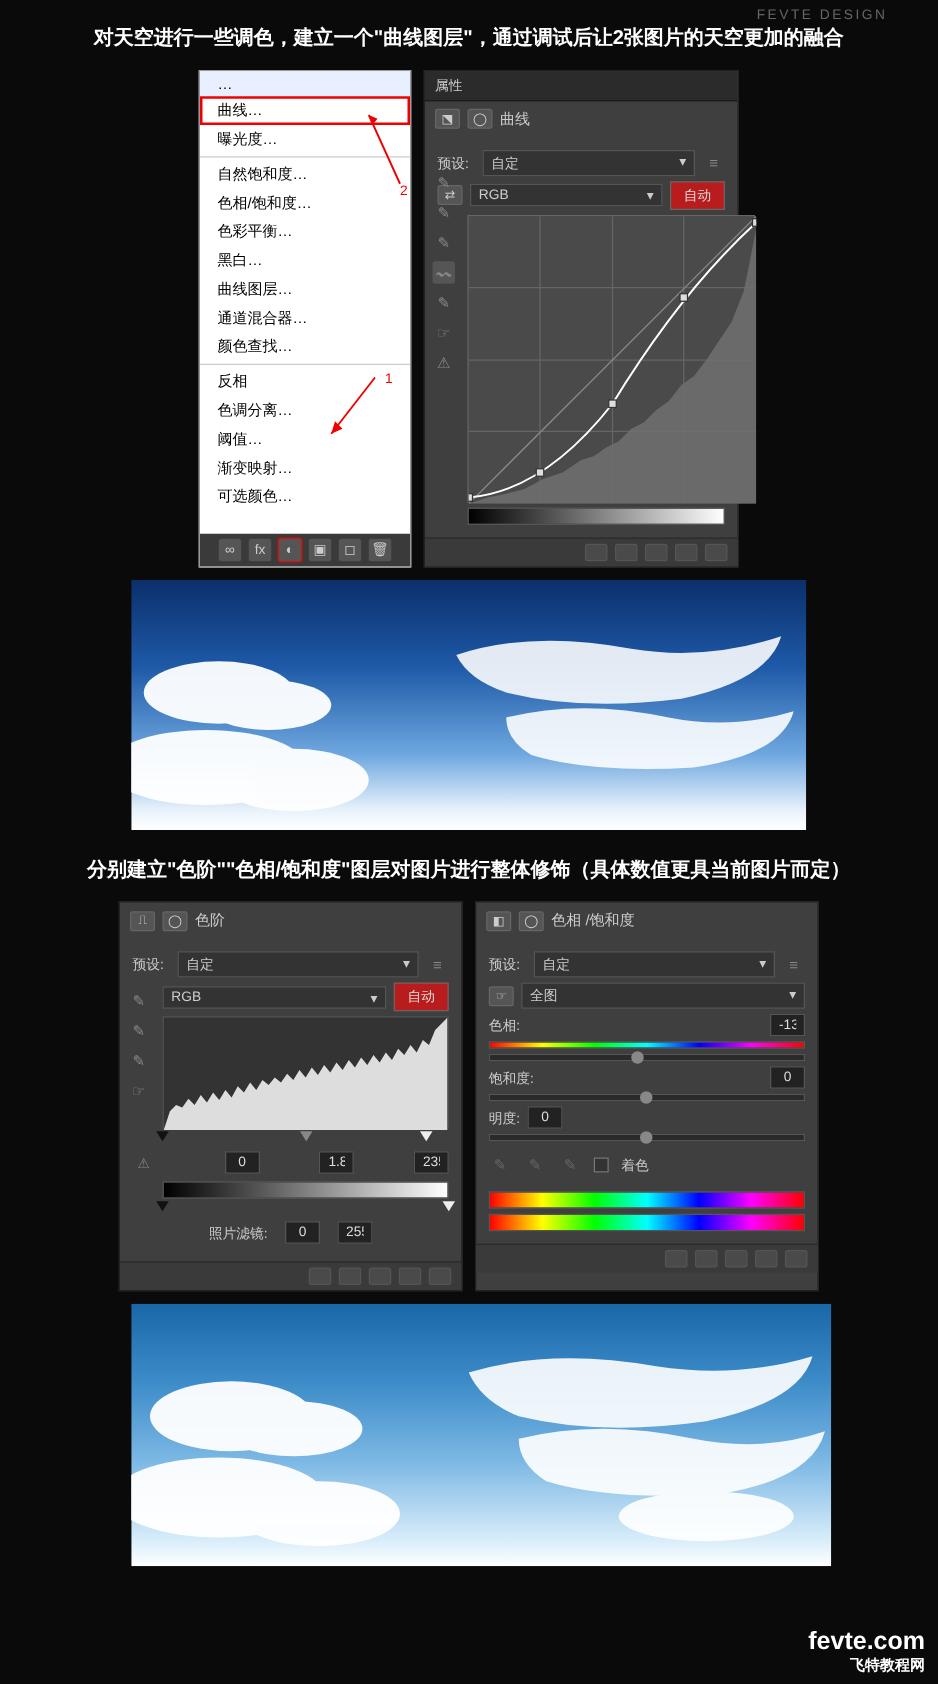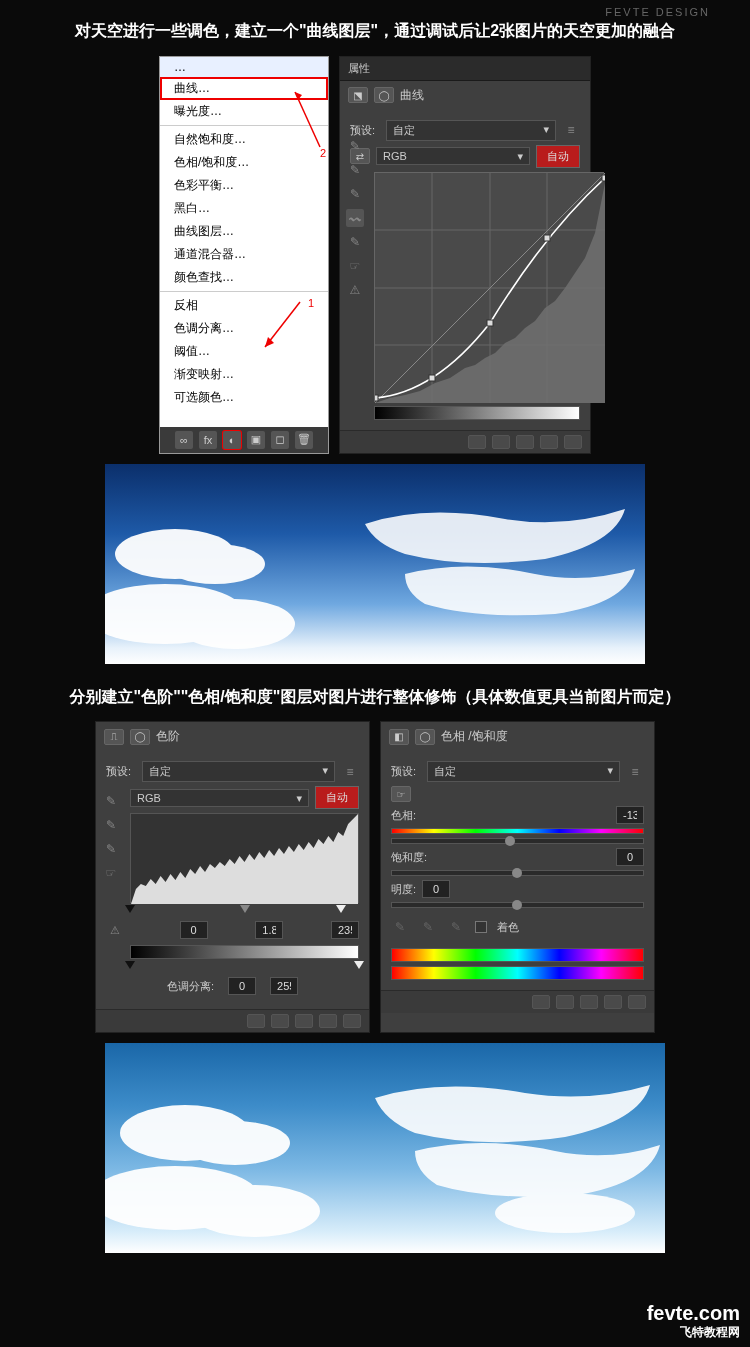--- a/index.html
+++ b/index.html
@@ -225,21 +225,21 @@
         <input class="num-box" value="0" style="">
         <input class="num-box" value="1.87" style="">
         <input class="num-box" value="235" style="">
       </div>
       <div class="gradient-bar" style="margin-left:24px;margin-top:6px"></div>
       <div class="slider-track" style="margin-left:24px">
         <div class="tri blk" style="left:-5px"></div>
         <div class="tri wht" style="right:-5px"></div>
       </div>
       <div class="row2" style="justify-content:center;gap:14px">
-        <span>色调分离:</span>
+        <span>照片滤镜:</span>
         <input class="num-box" value="0" style="">
         <input class="num-box" value="255" style="">
       </div>
     </div>
     <div class="panel-foot">
       <div class="ficon"></div>
       <div class="ficon"></div>
       <div class="ficon"></div>
       <div class="ficon"></div>
       <div class="ficon"></div>
@@ -253,20 +253,21 @@
       <span>色相 /饱和度</span>
     </div>
     <div class="panel-body">
       <div class="row2">
         <span class="lbl">预设:</span>
         <div class="sel">自定</div>
         <span class="sicon">≡</span>
       </div>
       <div class="row2">
         <span class="picon">☞</span>
+        <div class="sel">全图</div>
       </div>
       <div class="row2" style="justify-content:space-between">
         <span>色相:</span>
         <input class="num-box" value="-13" style="">
       </div>
       <div class="hue-bar" style="height:6px"></div>
       <div class="hslider">
             <div class="hknob" style="left:45%"></div>
           </div>
       <div class="row2" style="justify-content:space-between">

